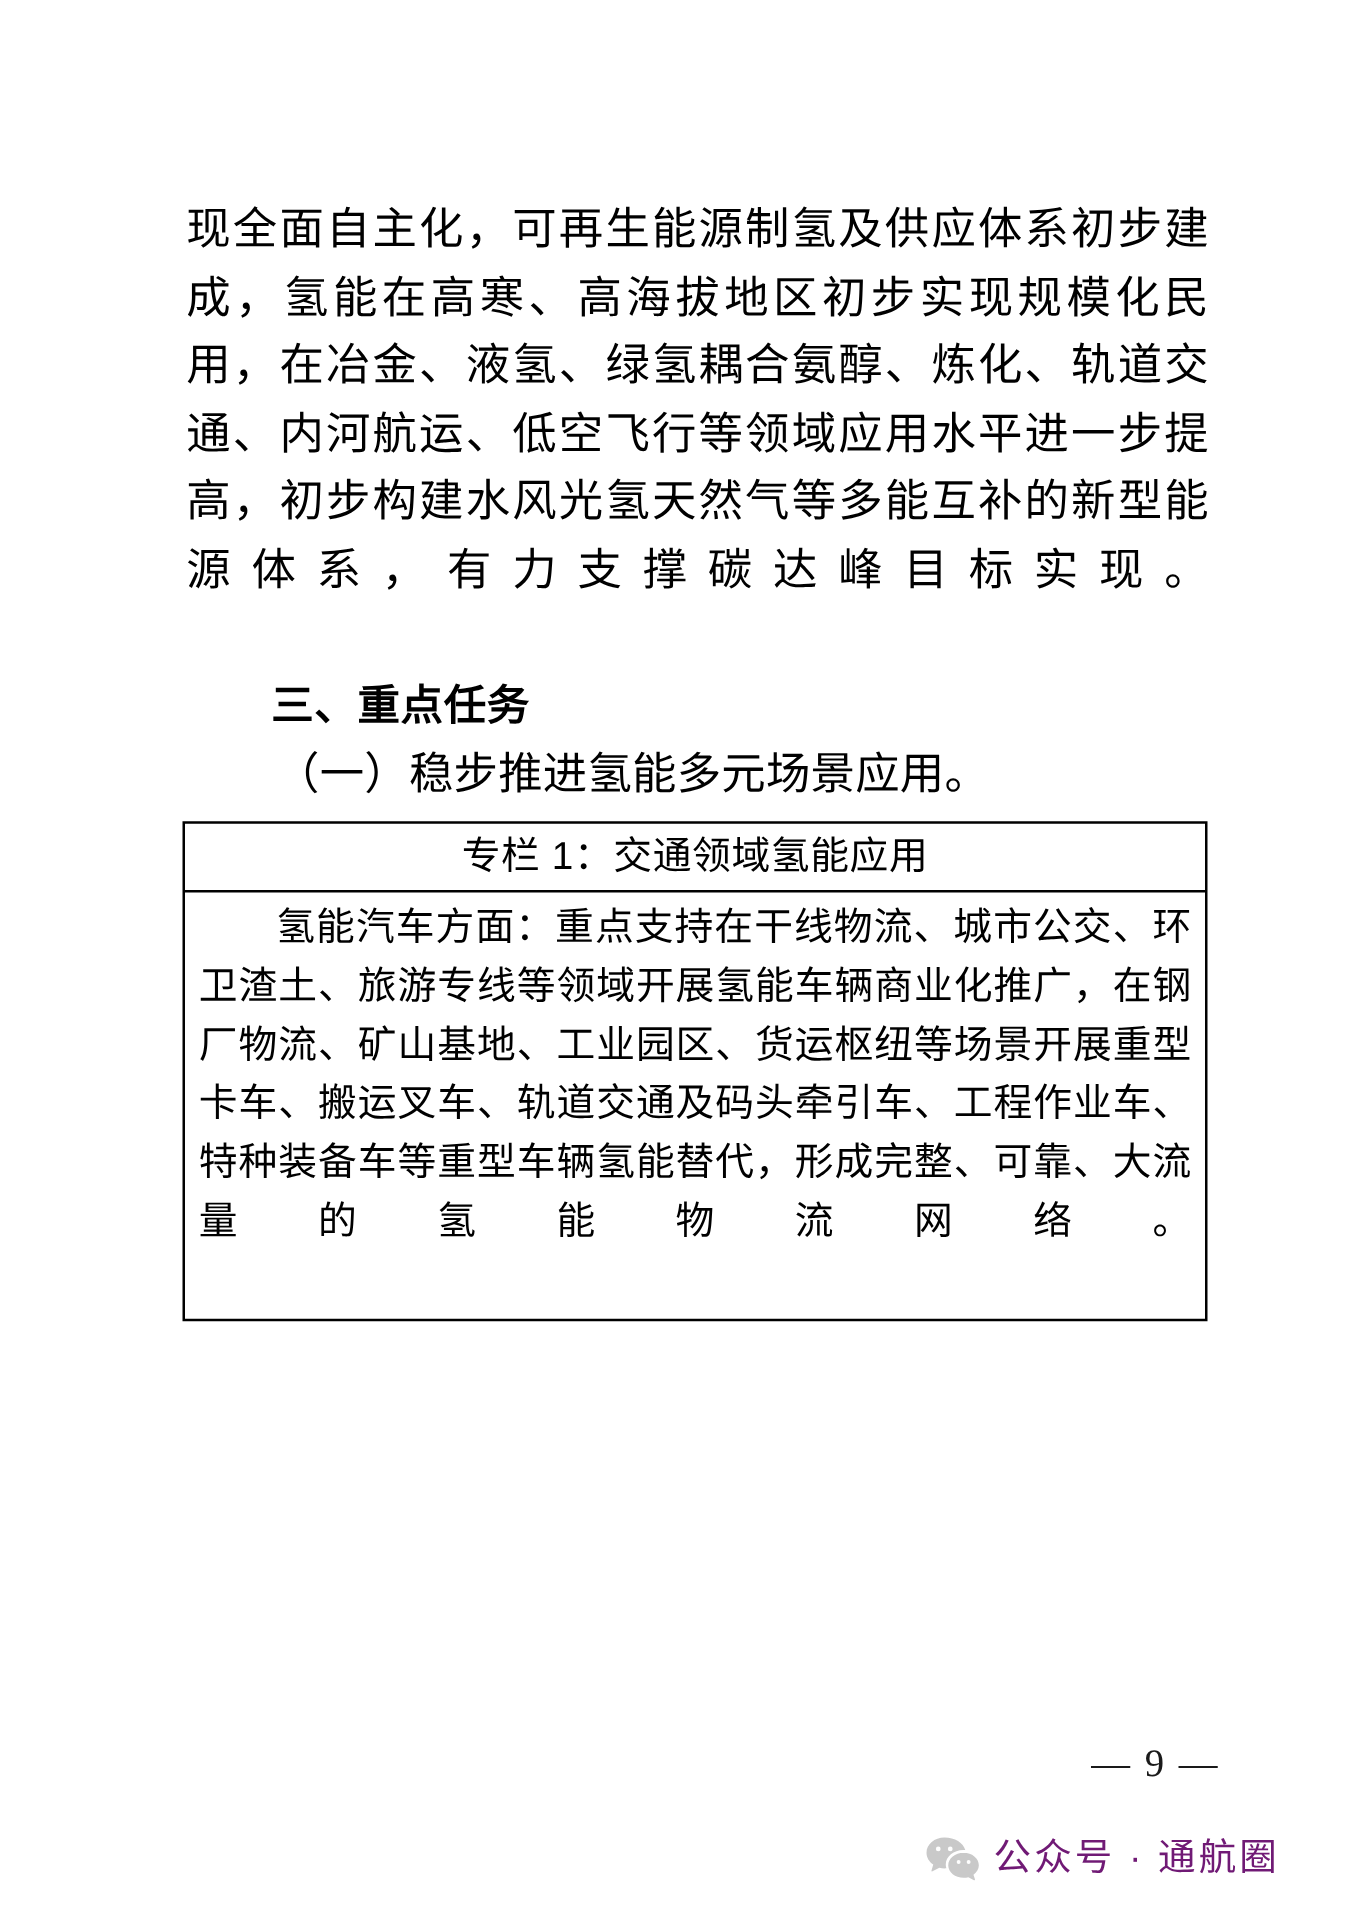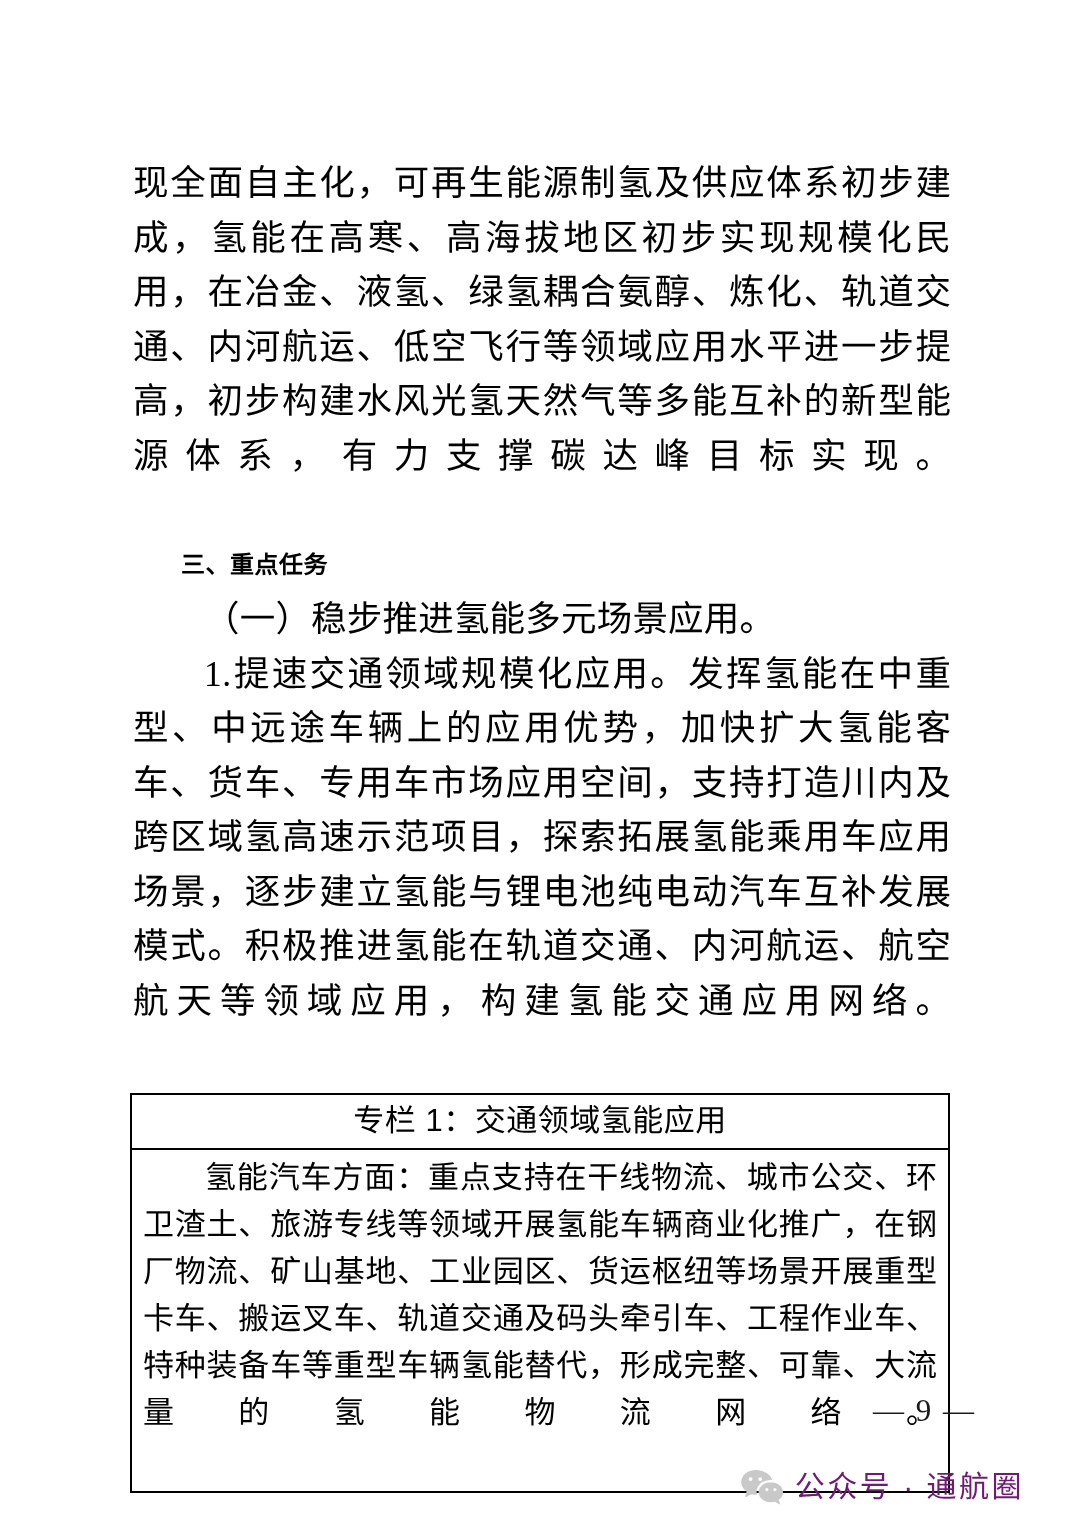--- a/index.html
+++ b/index.html
@@ -16,20 +16,21 @@
     font-family: "Liberation Sans", "DejaVu Sans", sans-serif;
     color: #000000;
     -webkit-font-smoothing: antialiased;
   }
 
   
   .page {
     position: absolute;
     inset: 0;
     background: #ffffff;
+    margin-left: 16px;
   }
 
   .content {
     position: absolute;
     left: 133px;
     top: 156px;
     width: 818px;
   }
 
   
@@ -48,21 +49,21 @@
   }
   
   .para::after {
     content: "";
     display: inline-block;
     width: 100%;
   }
 
   
   .heading-bold {
-    font-size: 24px;
+    font-size: 34px;
     line-height: 54.5px;
     font-weight: 700;
     text-indent: 2em;
     margin: 0;
     letter-spacing: 0.5px;
   }
   .heading-sub {
     font-size: 35.5px;
     line-height: 54.5px;
     font-weight: 400;
@@ -156,21 +157,20 @@
 
   <div class="content">
 
     <p class="para">现全面自主化，可再生能源制氢及供应体系初步建成，氢能在高寒、高海拔地区初步实现规模化民用，在冶金、液氢、绿氢耦合氨醇、炼化、轨道交通、内河航运、低空飞行等领域应用水平进一步提高，初步构建水风光氢天然气等多能互补的新型能源体系，有力支撑碳达峰目标实现。</p>
 
 
     <p class="heading-bold">三、重点任务</p>
 
     <p class="heading-sub">（一）稳步推进氢能多元场景应用。</p>
 
-    <p class="para indent2"><span class="serif">1.</span><span>提速交通领域规模化应用。发挥氢能在中重型、中远途车辆上的应用优势，加快扩大氢能客车、货车、专用车市场应用空间，支持打造川内及跨区域氢高速示范项目，探索拓展氢能乘用车应用场景，逐步建立氢能与锂电池纯电动汽车互补发展模式。积极推进氢能在轨道交通、内河航运、航空航天等领域应用，构建氢能交通应用网络。</span></p>
 
     <div class="callout-box">
       <div class="callout-header">专栏 1：交通领域氢能应用</div>
       <div class="callout-body">
         <p>氢能汽车方面：重点支持在干线物流、城市公交、环卫渣土、旅游专线等领域开展氢能车辆商业化推广，在钢厂物流、矿山基地、工业园区、货运枢纽等场景开展重型卡车、搬运叉车、轨道交通及码头牵引车、工程作业车、特种装备车等重型车辆氢能替代，形成完整、可靠、大流量的氢能物流网络。</p>
       </div>
     </div>
 
   </div>
 

